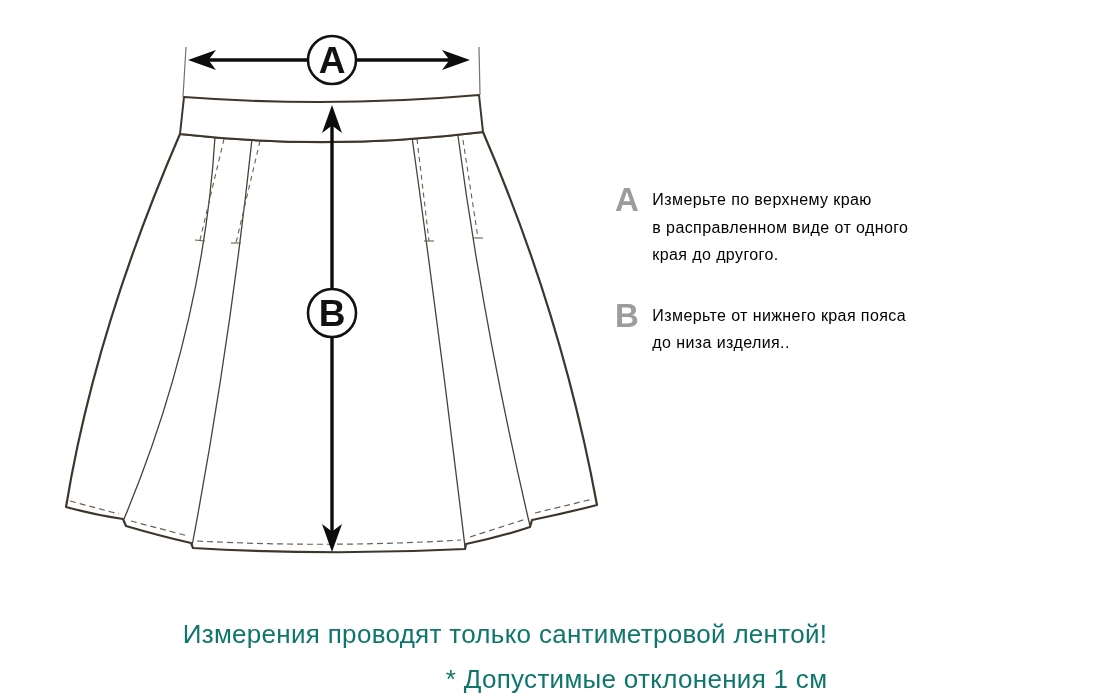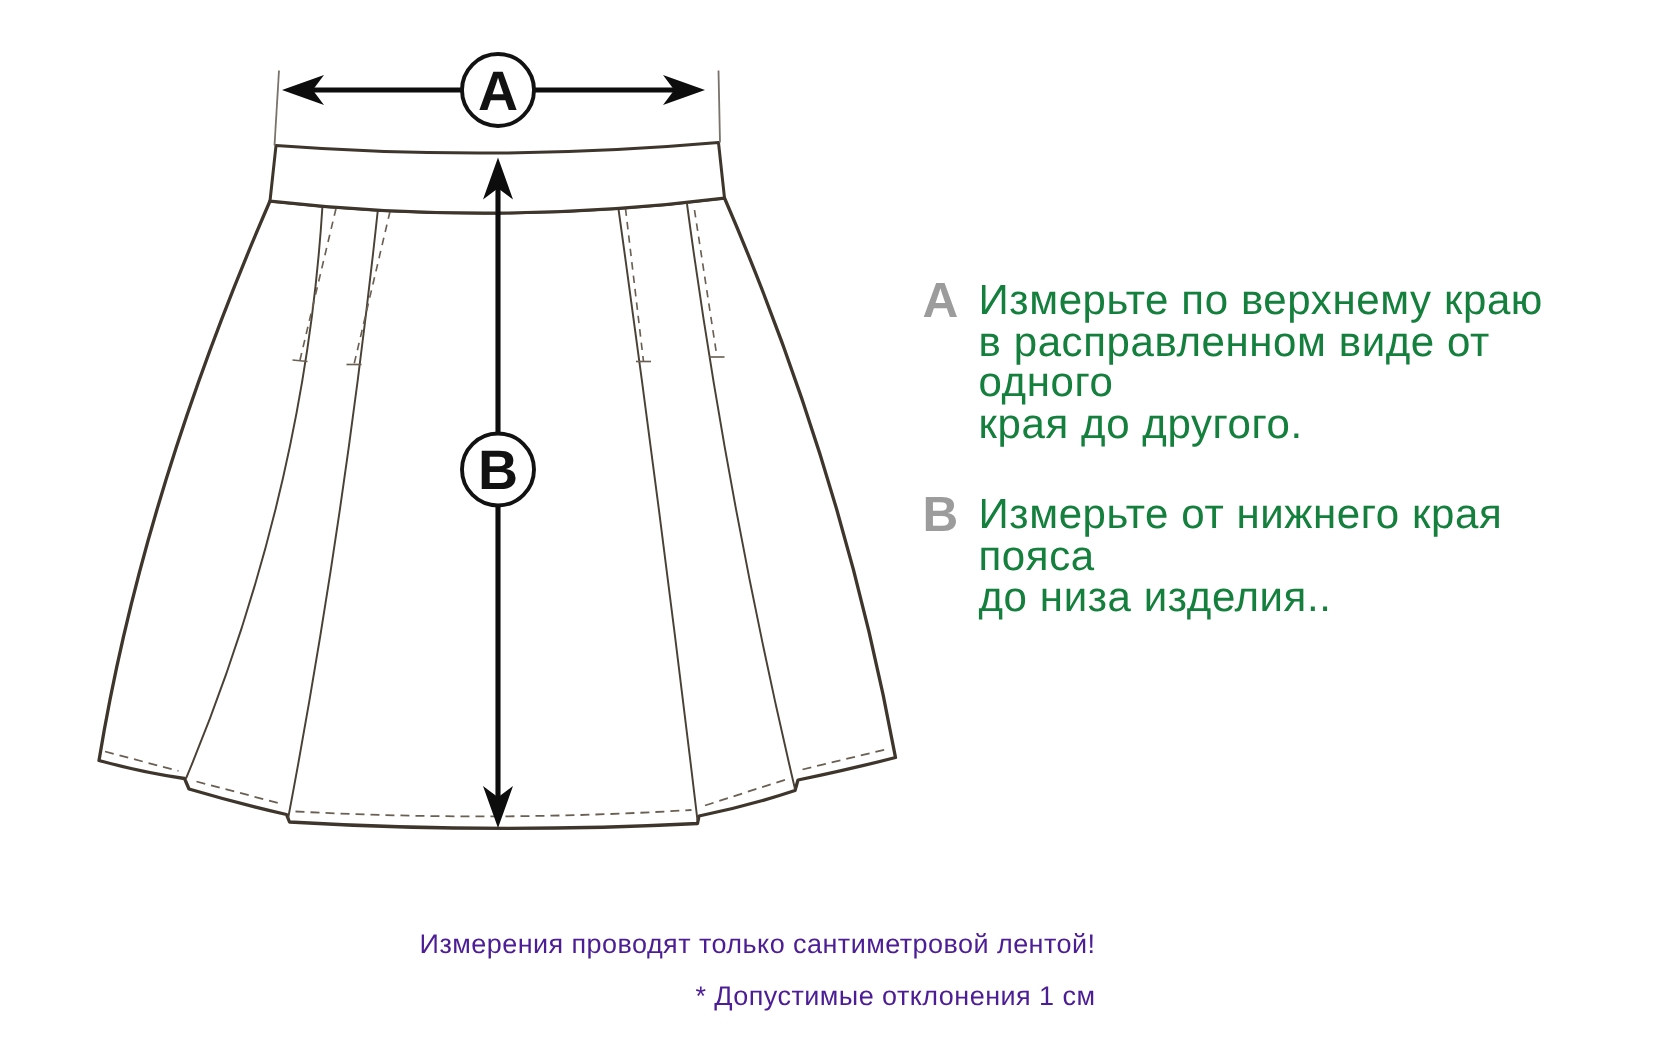--- a/index.html
+++ b/index.html
@@ -44,37 +44,37 @@
   }
   .legend-key {
     font-size: 33px;
     font-weight: 600;
     line-height: 28px;
     color: #9c9c9c;
     letter-spacing: 0.5px;
     flex: 0 0 auto;
   }
   .legend-text {
-    font-size: 28px;
+    font-size: 16px;
     line-height: 27.5px;
-    color: #15803d;
+    color: #000000;
     letter-spacing: 0.4px;
     white-space: pre-line;
   }
   .footer {
     position: absolute;
     left: 505px;
     top: 619px;
     transform: translateX(-50%);
     text-align: center;
     white-space: nowrap;
   }
   .footer-line {
-    font-size: 18px;
-    color: #4c1d95;
+    font-size: 26px;
+    color: #0f766e;
     letter-spacing: 0.3px;
   }
   .footer-line + .footer-line {
     margin-top: 14px;
     text-align: right;
   }
 </style>
 </head>
 <body>
 

